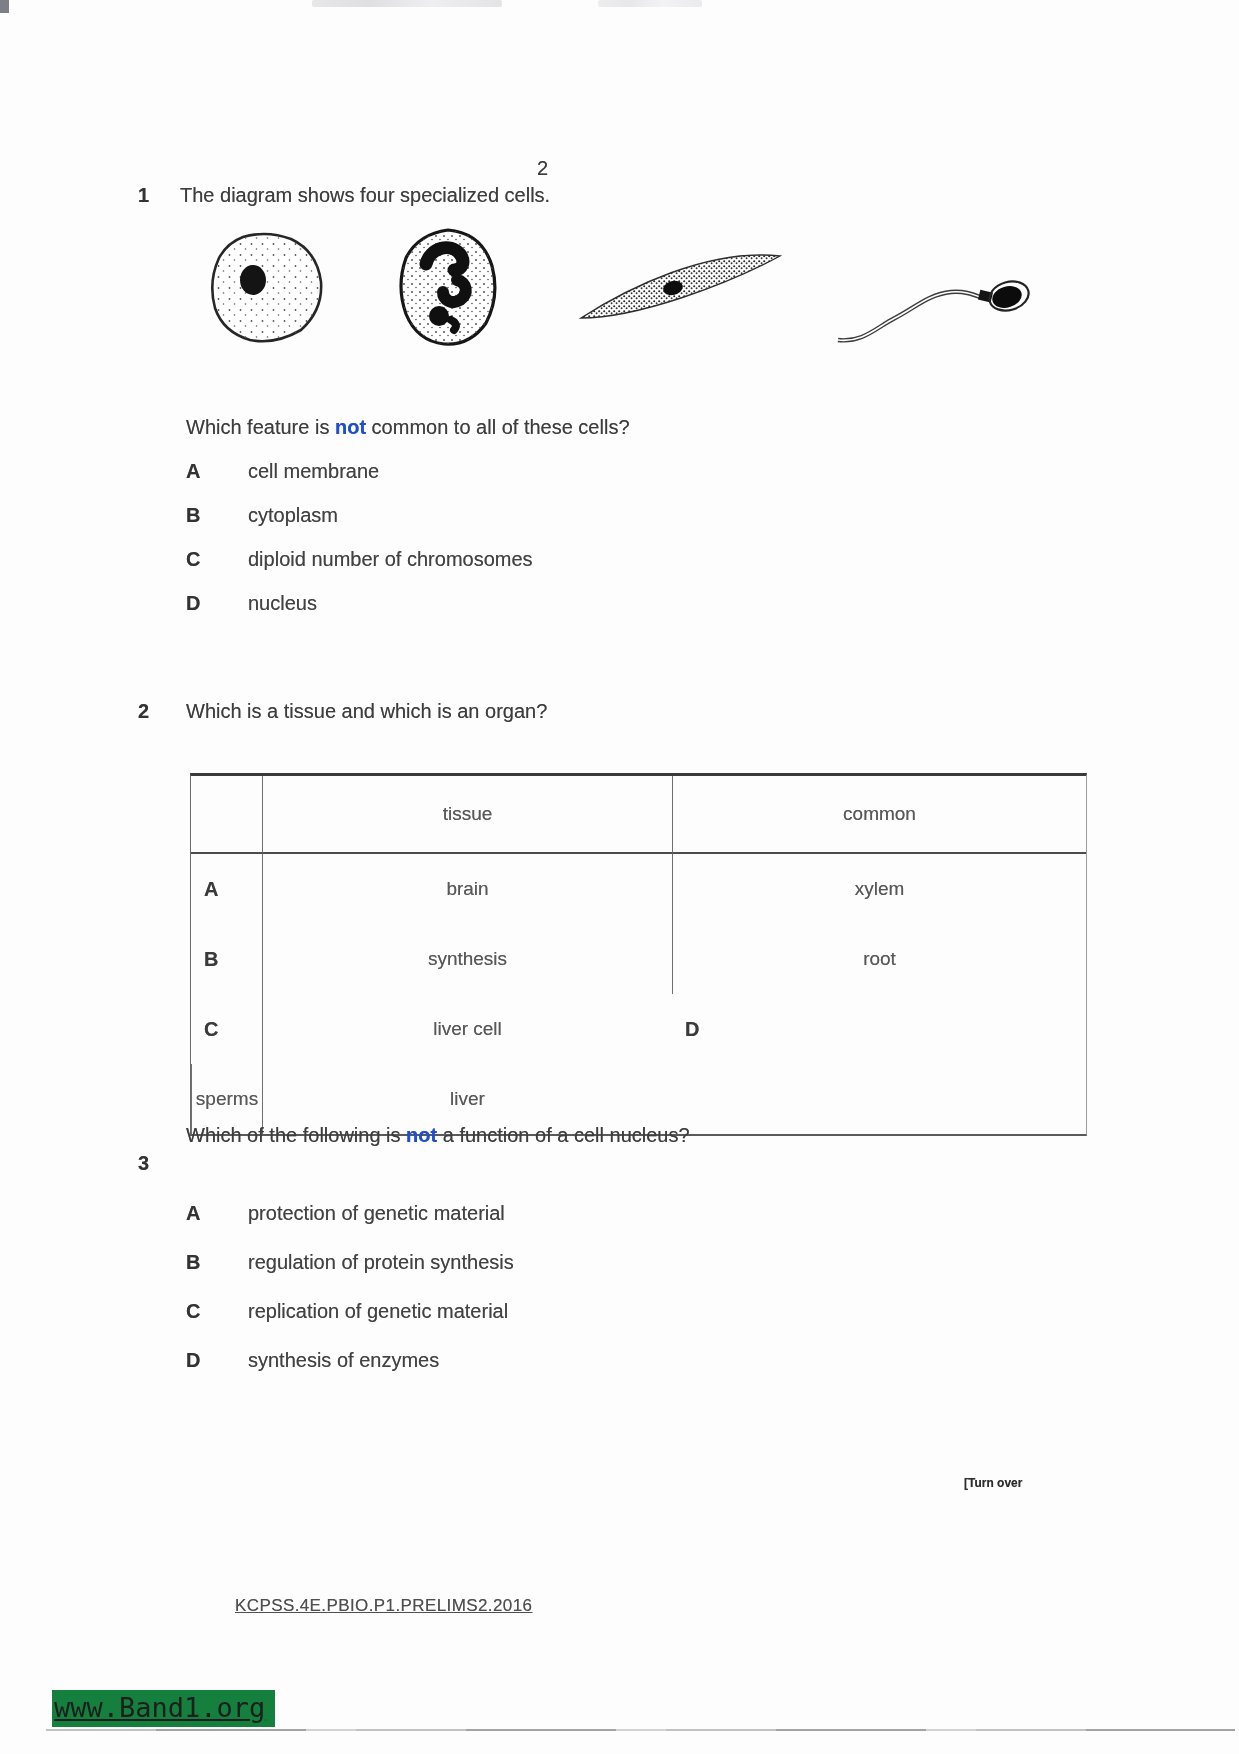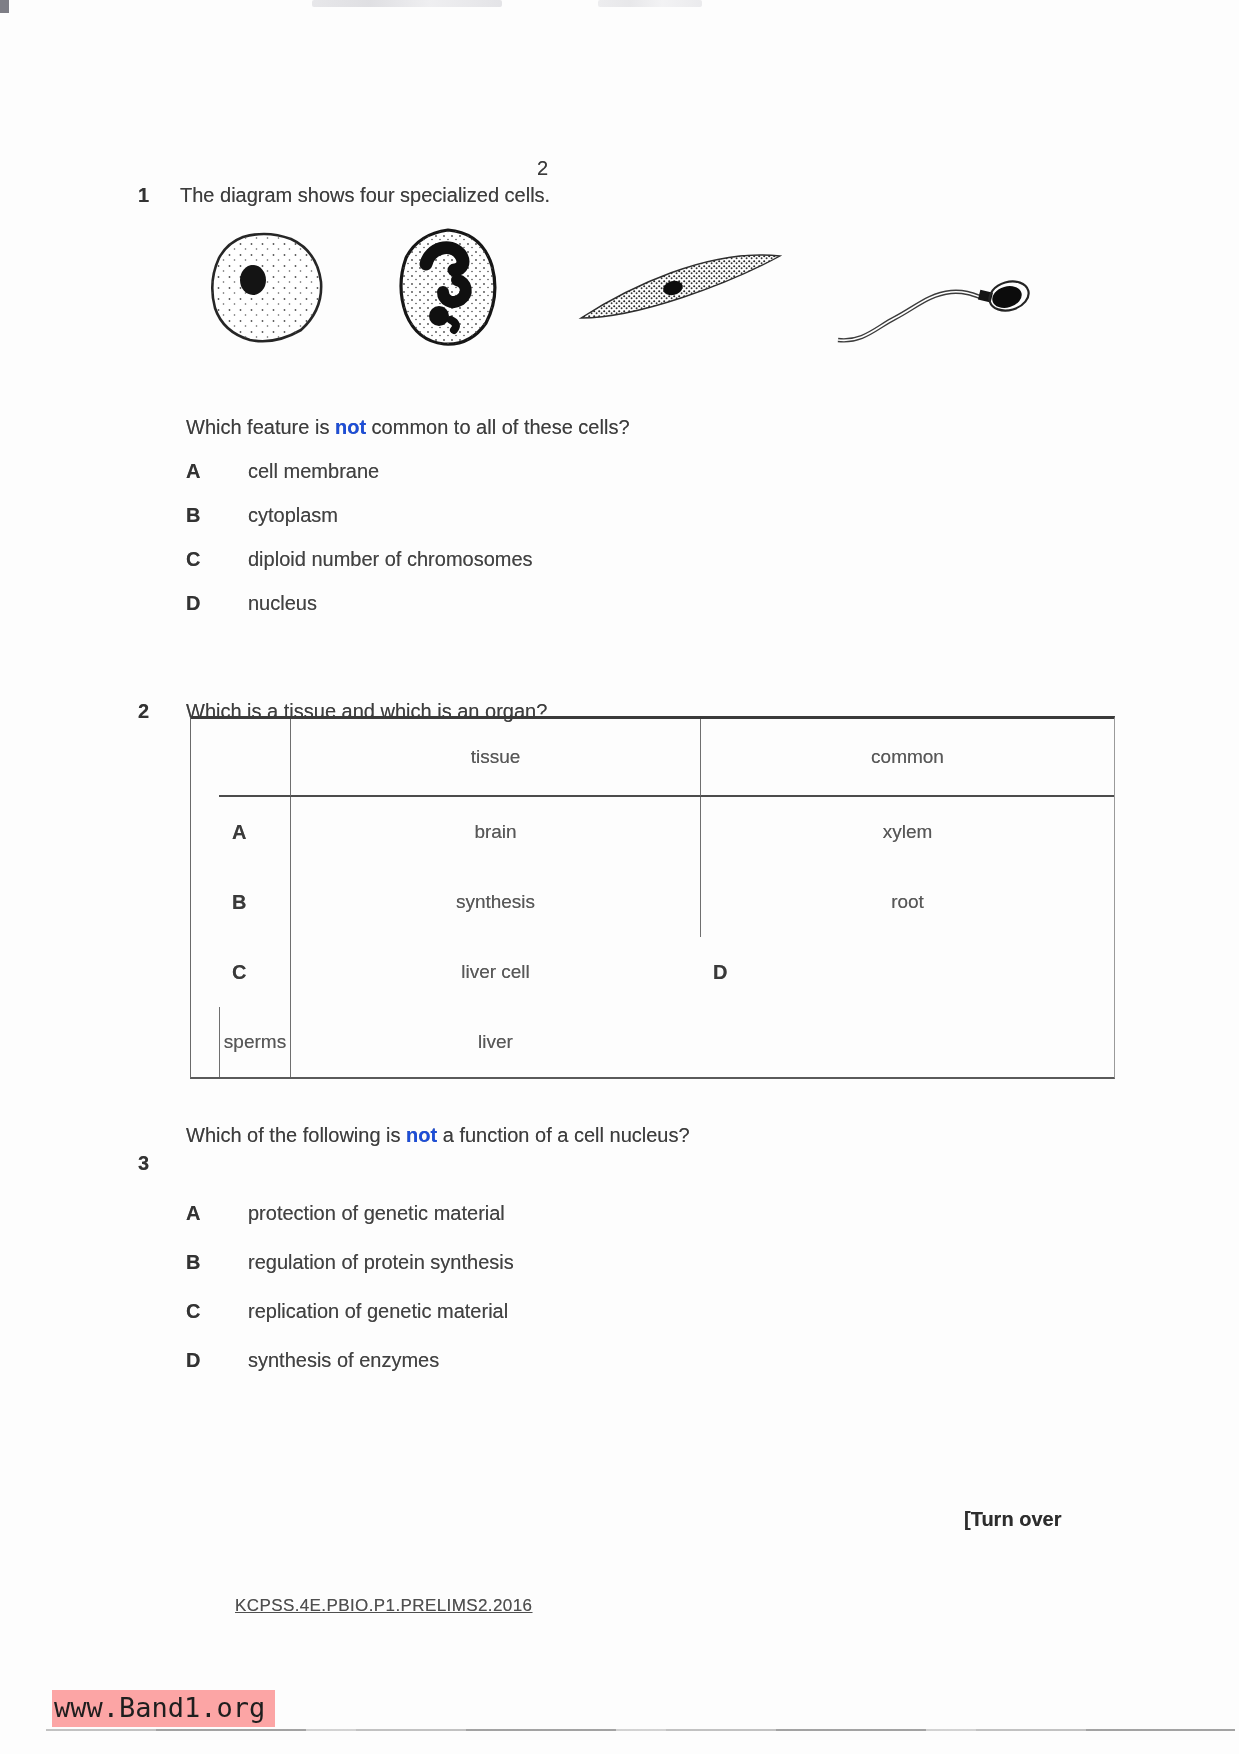--- a/index.html
+++ b/index.html
@@ -27,43 +27,42 @@
   .q-number { font-weight:bold; font-size:20px; color:#333; }
   .q-text   { font-size:20px; color:#3d3d3d; }
   .bold-inline { font-weight:bold; color:#1d4ed8; }
 
   .opt-row { display:flex; }
   .opt-letter { font-weight:bold; font-size:20px; color:#333; width:62px; flex:0 0 62px; }
   .opt-text   { font-size:20px; color:#424242; }
 
   
   .q2-table {
-    left:190px; top:716px; width:895px;
+    left:190px; top:773px; width:895px;
     border-top:3px solid #3a3a3a;
     border-bottom:2px solid #5a5a5a;
     border-left:1.5px solid #6a6a6a;
     border-right:1px solid #9a9a9a;
     display:grid;
     grid-template-columns:71px 410px 414px;
     grid-template-rows:78px 70px 70px 70px 70px;
-    padding-left:28px;
   }
   .q2-table .cell {
     display:flex; align-items:center; justify-content:center;
     font-size:19px; color:#585858;
   }
   .q2-table .cell.vline { border-left:1.2px solid #6f6f6f; }
   .q2-table .cell.hdr { border-bottom:2px solid #4c4c4c; }
   .q2-table .cell.letter { justify-content:flex-start; padding-left:13px; font-weight:bold; color:#3a3a3a; font-size:20px; }
 
   .footer-code { left:235px; top:1596px; font-size:17px; color:#4f4f4f; letter-spacing:.4px;text-decoration:underline; }
-  .turn-over   { left:964px; top:1508px; font-size:20px; font-weight:bold; color:#2d2d2d; }
+  .turn-over   { left:964px; top:1476px; font-size:12px; font-weight:bold; color:#2d2d2d; }
 
   .watermark { left:52px; top:1690px; font-family:"DejaVu Sans Mono", monospace;
-    font-size:27px; color:#1e1e1e; background:#fca5a5; padding:2px 10px 4px 2px; }
+    font-size:27px; color:#1e1e1e; background:#15803d; padding:2px 10px 4px 2px;text-decoration:underline; }
   .bottom-rule { left:46px; top:1729px; width:1189px; height:2px; opacity:.8;
     background:repeating-linear-gradient(90deg,#b3b3b3 0 110px,#8c8c8c 110px 260px,#c8c8c8 260px 310px); }
 
   .fig { position:absolute; }
 </style>
 </head>
 <body>
 
 <div class="page">
 

